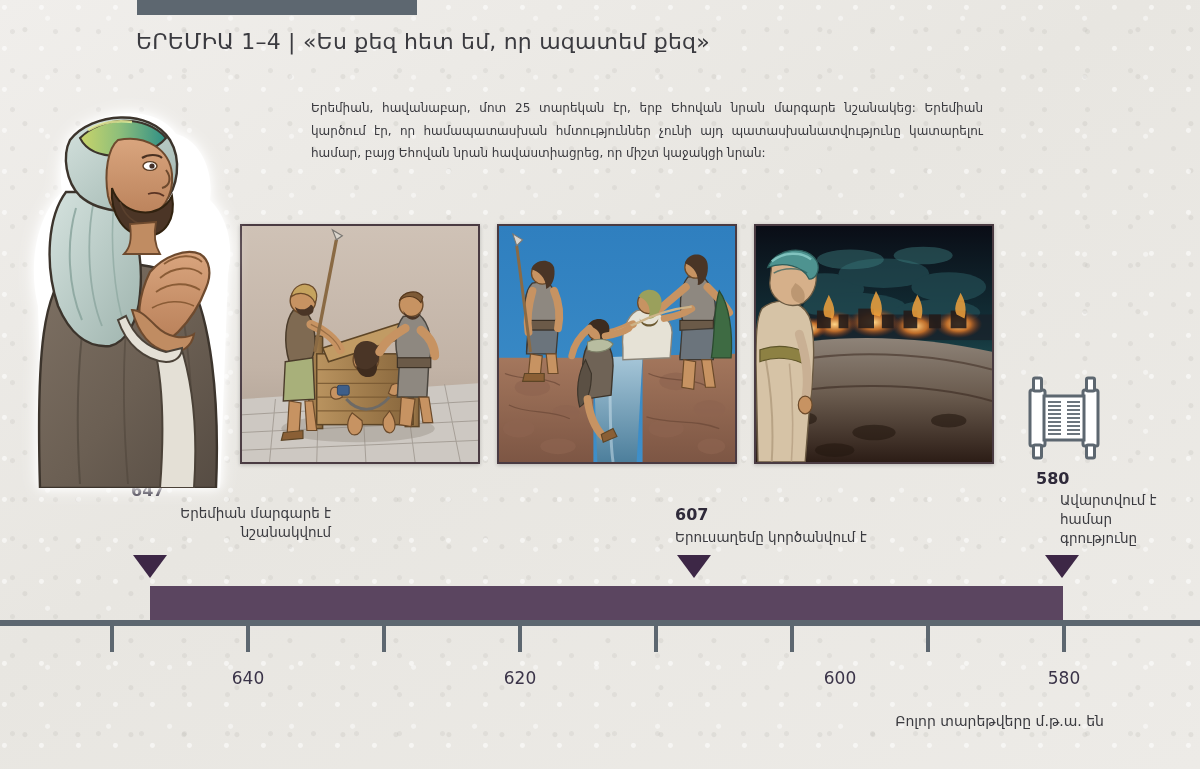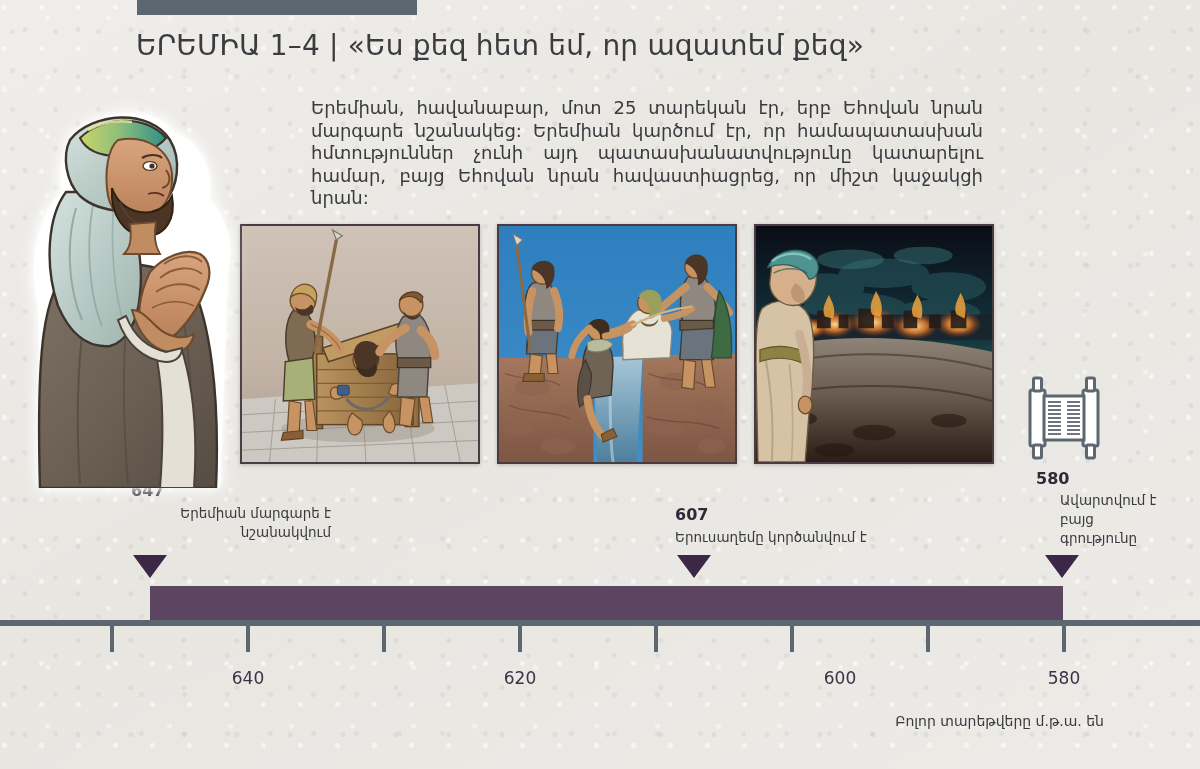--- a/index.html
+++ b/index.html
@@ -33,32 +33,32 @@
   
   .header-bar {
     position: absolute;
     left: 137px; top: 0px;
     width: 280px; height: 15px;
     background: #5d6770;
   }
   .title {
     position: absolute;
     left: 136px; top: 29px;
-    font-size: 28px;
+    font-size: 22px;
     letter-spacing: .2px;
     color: #3b3b40;
     white-space: nowrap;
   }
 
   
   .body-copy {
     position: absolute;
     left: 311px; top: 97px;
     width: 672px;
-    font-size: 18px;
+    font-size: 12px;
     line-height: 22.5px;
     color: #3a3a3f;
     text-align: justify;
   }
 
   
   .hero-figure {
     position: absolute;
     left: 14px; top: 96px;
     width: 248px; height: 392px;
@@ -575,21 +575,21 @@
       <div class="marker-text" style="left:675px; top:528px; width:260px;">
         <span>Երուսաղեմը կործանվում է</span>
       </div>
       <div class="marker-tri" style="left:677px; top:555px;"></div>
     </div>
 
     <div class="marker">
       <div class="marker-year" style="left:1036px; top:469px;">580</div>
       <div class="marker-text" style="left:1036px; top:491px; width:150px;margin-left:24px;">
         <span>Ավարտվում է</span><br>
-        <span>բայց</span><br>
+        <span>համար</span><br>
         <span>գրությունը</span>
       </div>
       <div class="marker-tri" style="left:1045px; top:555px;"></div>
     </div>
   </div>
 
   <div class="footnote">Բոլոր տարեթվերը մ.թ.ա. են</div>
 
 </div>
 

